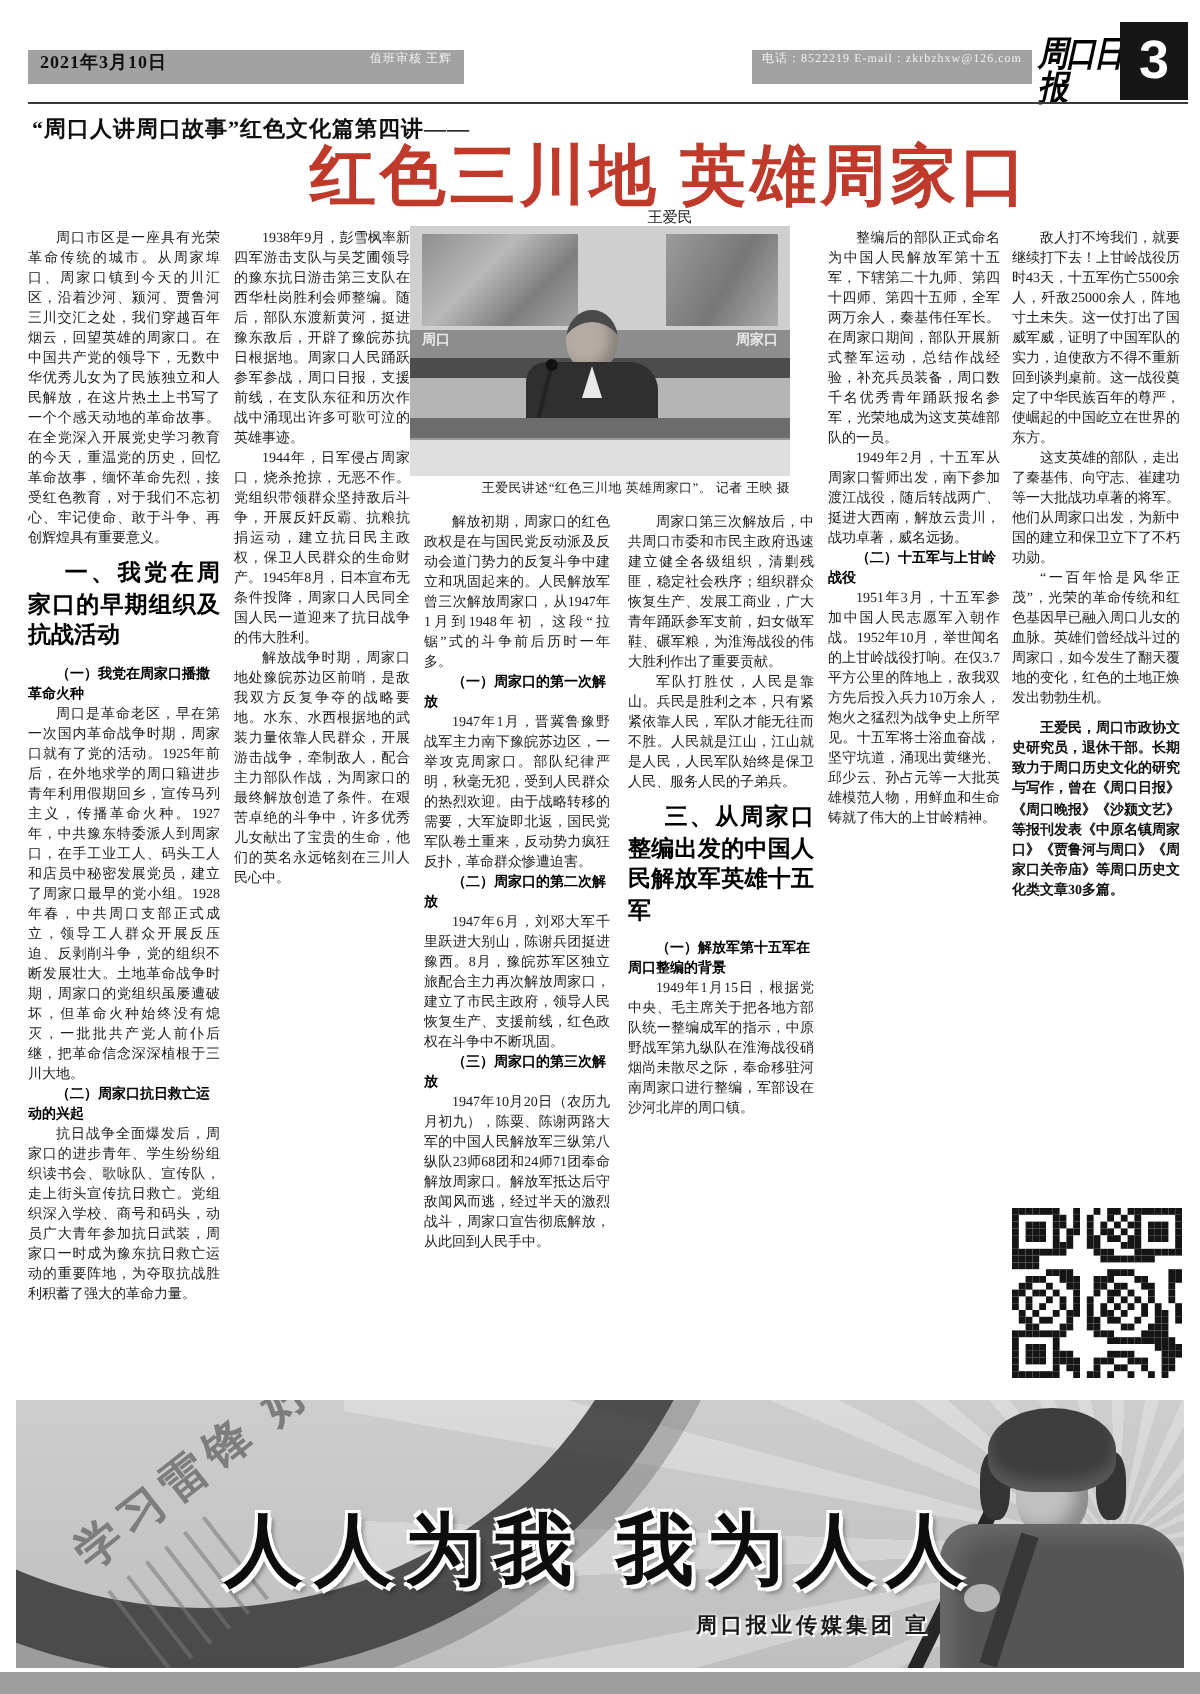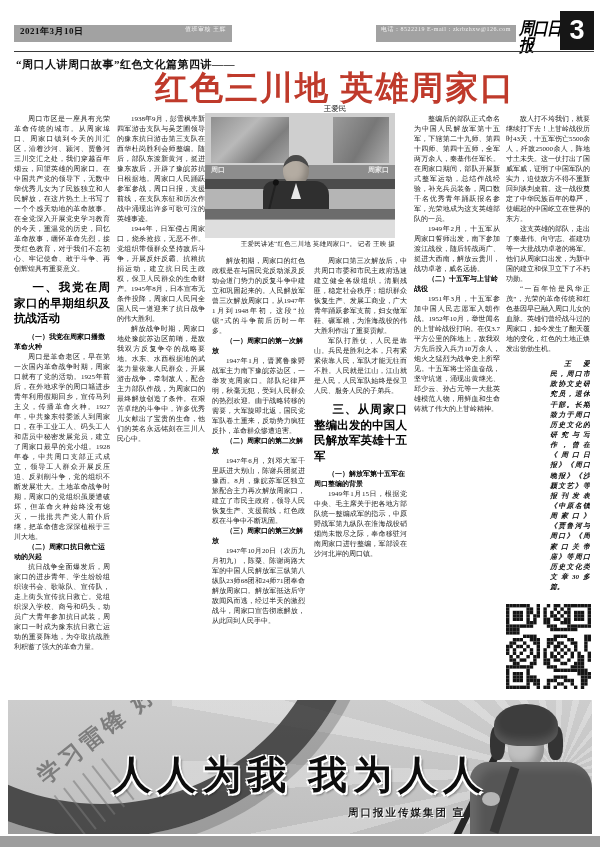--- a/index.html
+++ b/index.html
@@ -53,22 +53,22 @@
   #col-0{left:14px;width:96px;}
   #col-1{left:117px;width:88px;}
   #col-2{left:212px;width:93px;}
   #col-3{left:314px;width:93px;}
   #col-4{left:414px;width:86px;}
   #col-5{left:506px;width:84px;height:484px;}
   .para{font-size:7px;line-height:1.43;text-align:justify;text-indent:2em;color:#1c1c1c;}
   .sec-head{font-size:11.5px;font-weight:bold;line-height:1.35;text-align:justify;
             text-indent:1.6em;margin:6px 0 5px;color:#000;}
   .sub-head{font-size:7px;line-height:1.43;font-weight:bold;text-indent:2em;color:#000;}
-  .bio-note{font-size:7px;line-height:1.45;font-weight:bold;font-style:italic;
-            text-align:justify;text-indent:2em;margin-top:5px;color:#111;margin-left:44px;}
+  .bio-note{font-size:7px;line-height:1.45;font-weight:bold;
+            text-align:justify;text-indent:2em;margin-top:5px;color:#111;}
   .qr{position:absolute;left:506px;top:604px;width:85px;height:85px;background:#fff;}
   
   .banner{position:absolute;left:8px;top:700px;width:584px;height:134px;overflow:hidden;
           background:linear-gradient(#cdcdcd,#bfbfbf);}
   .rays{position:absolute;right:0;top:0;width:420px;height:134px;
         background:repeating-conic-gradient(from 150deg at 92% 55%,rgba(255,255,255,.45) 0 5deg,rgba(255,255,255,0) 5deg 13deg);
         opacity:.6;}
   .disc{position:absolute;left:-170px;top:-370px;width:460px;height:440px;border-radius:50%;
         border:34px solid rgba(45,45,45,.8);box-shadow:0 0 0 12px rgba(90,90,90,.35);}
   .songbook{position:absolute;left:48px;top:-12px;width:210px;height:150px;transform:rotate(-38deg);

